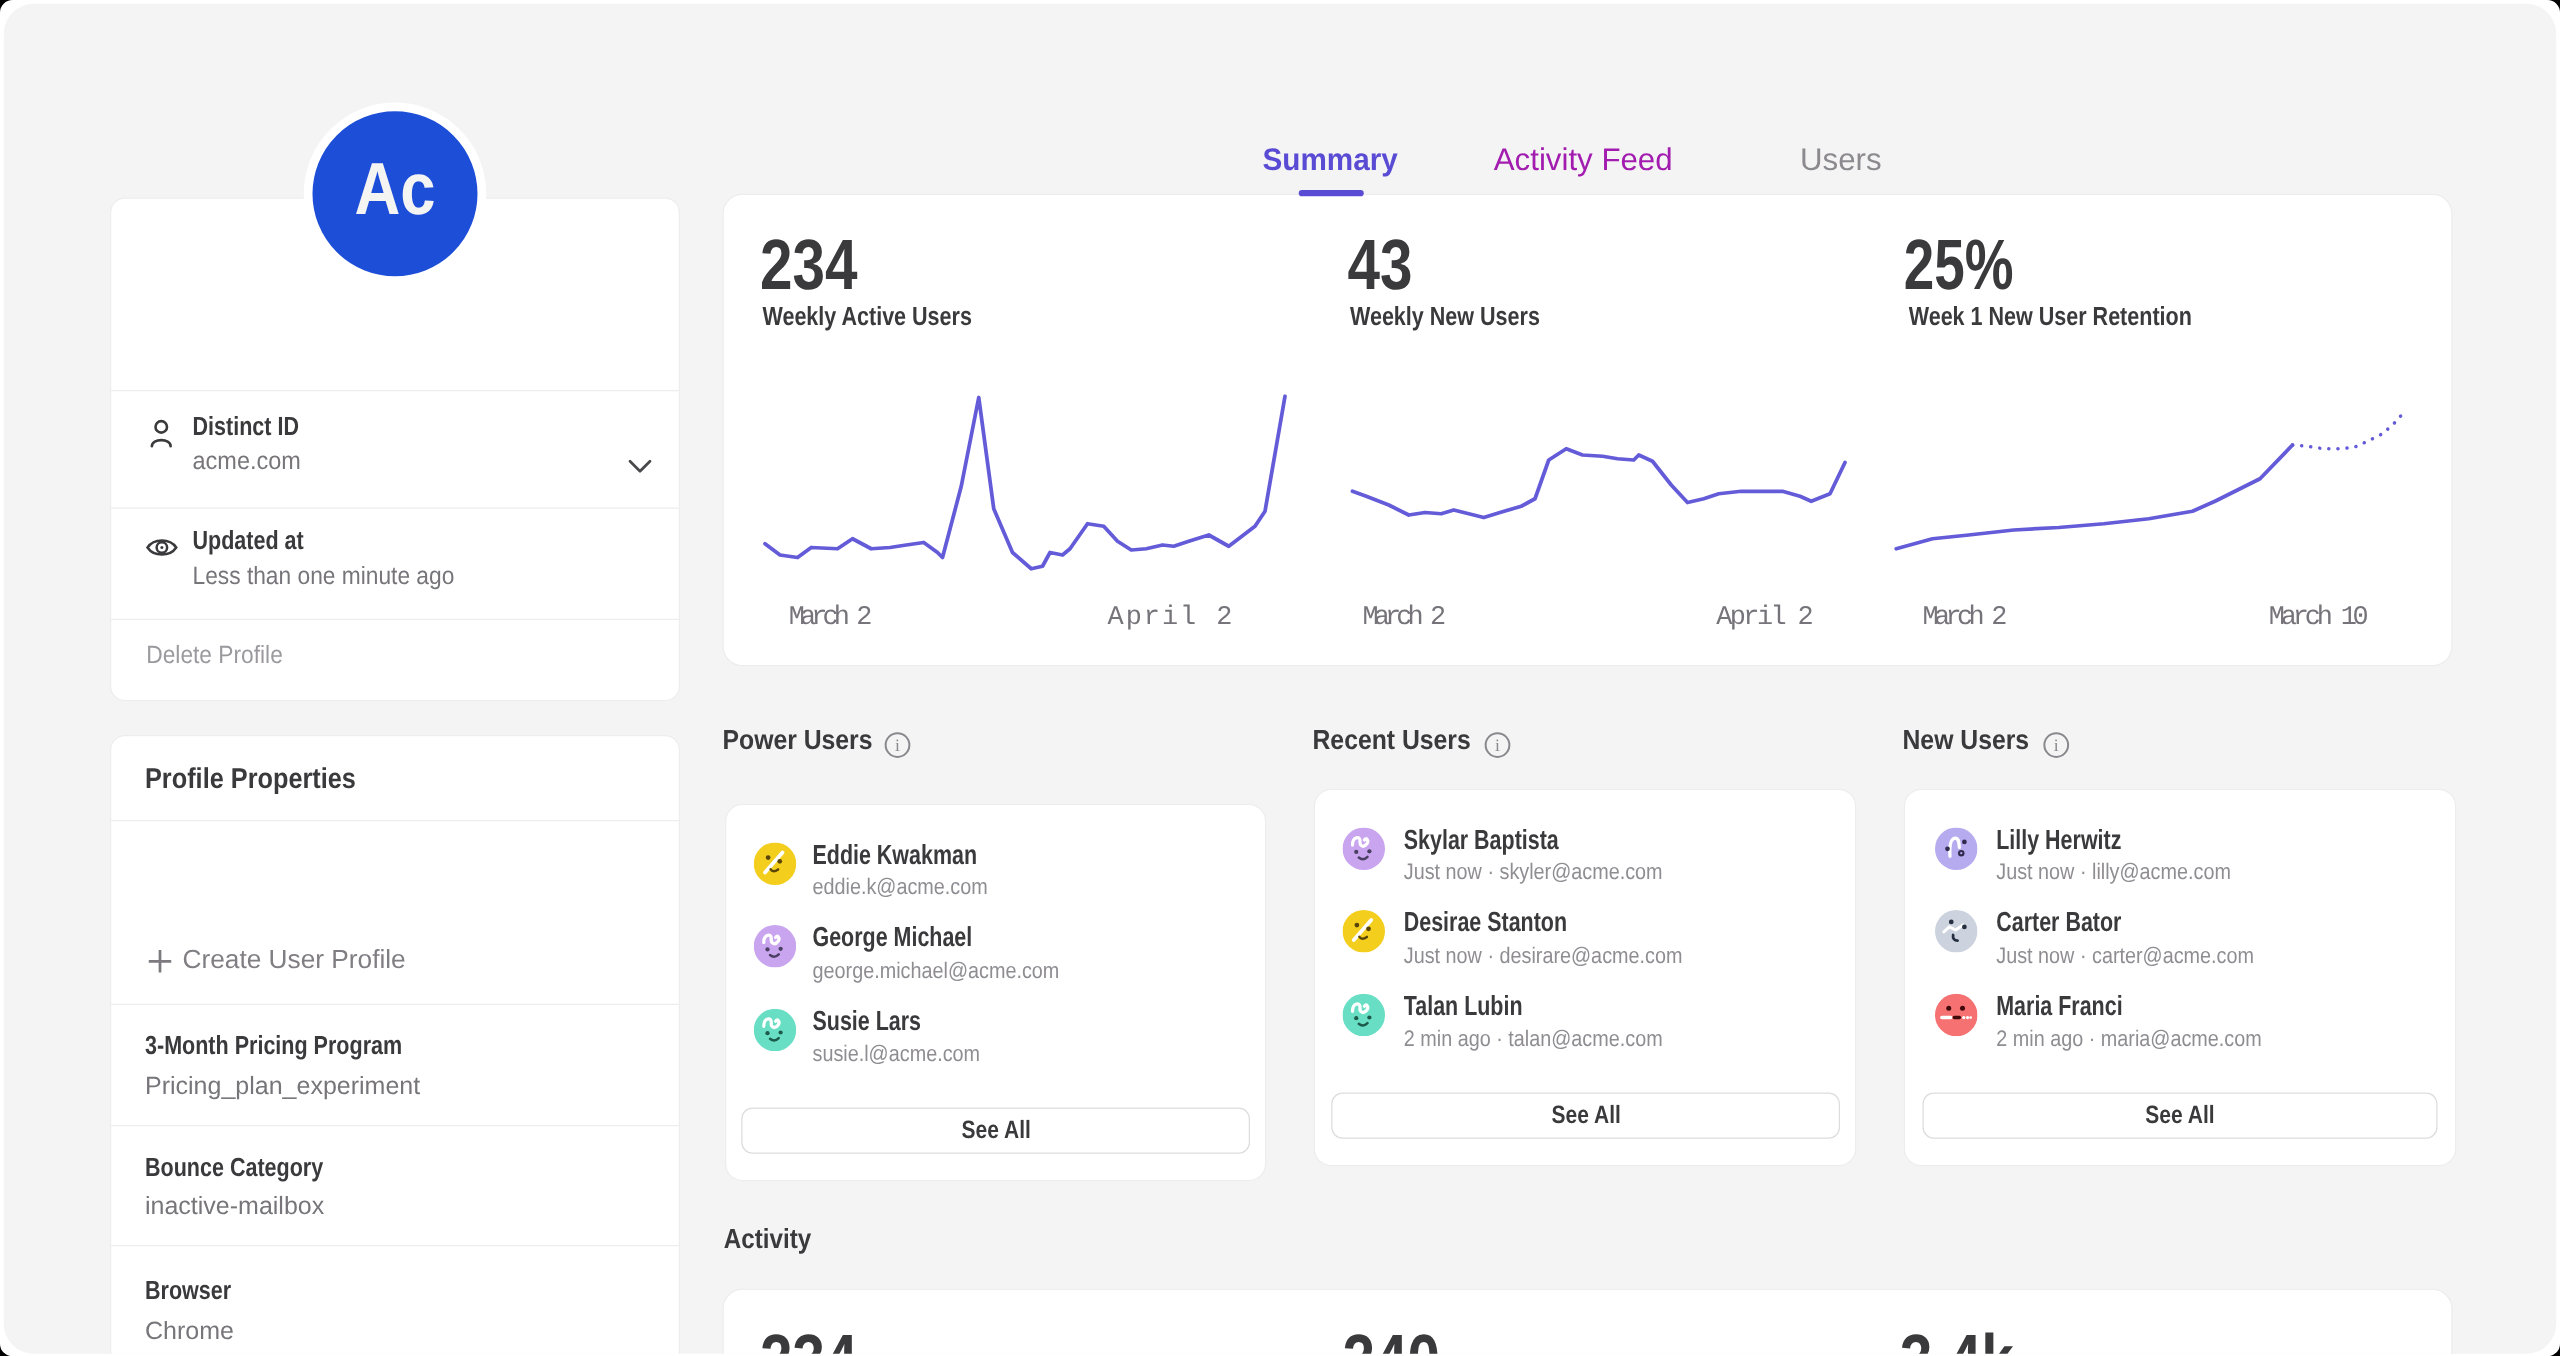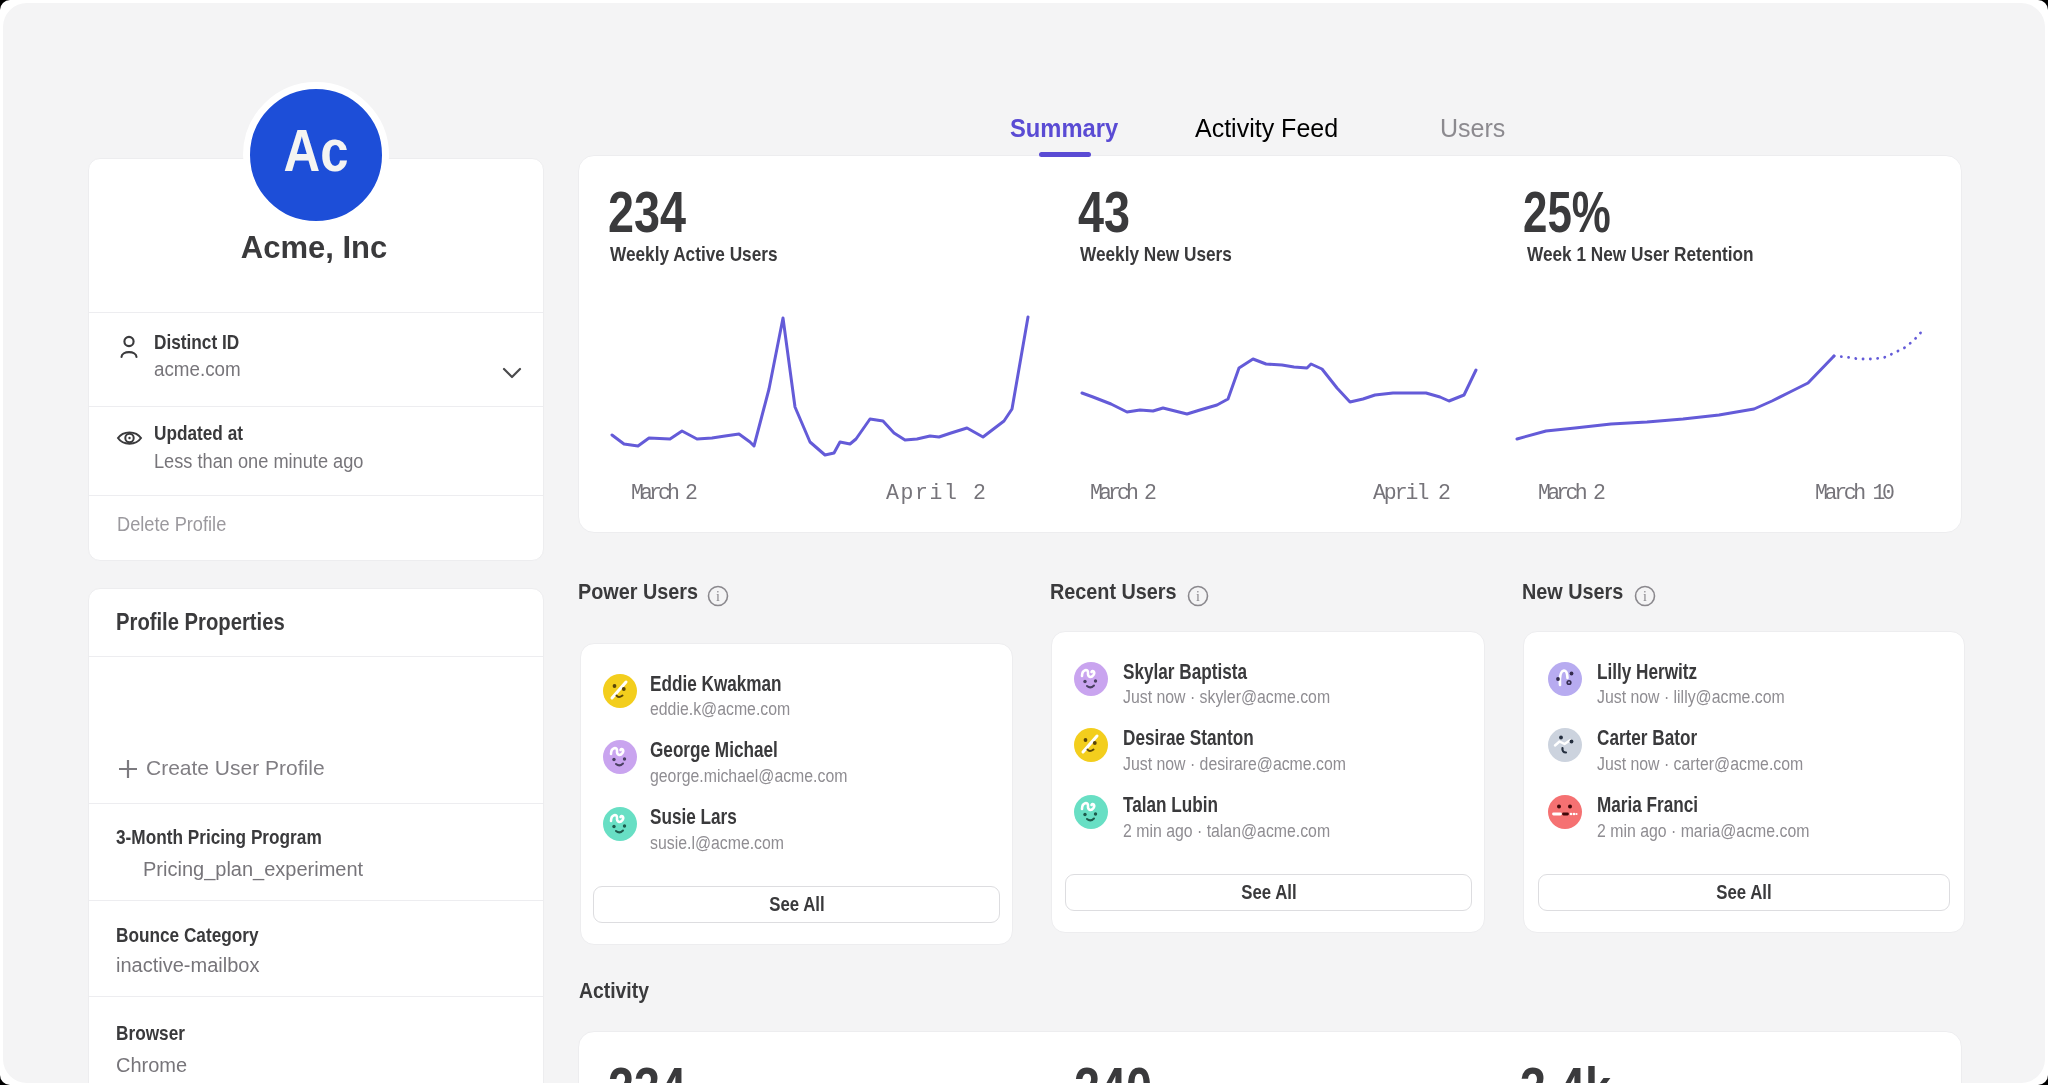--- a/index.html
+++ b/index.html
@@ -15,21 +15,20 @@
   .dark { color:#3a3a3c; }
   .gray { color:#77757a; }
   .divider { position:absolute; left:0; right:0; height:1px; background:#ededf0; }
 </style>
 </head>
 <body>
 <div class="frame">
 <div class="app">
 
   <div class="card" style="left:85px; top:155px; width:456px; height:403px; border-radius:12px;">
-    <div class="abs dark" style="left:0; right:4px; top:73px; text-align:center; font-size:31px; font-weight:bold;">Acme, Inc</div>
     <div class="divider" style="top:153px;"></div>
 
     <svg class="abs" style="left:28px; top:175px;" width="24" height="26" viewBox="0 0 24 26">
       <circle cx="12" cy="7.5" r="4.6" fill="none" stroke="#3a3a3c" stroke-width="2.1"></circle>
       <path d="M 4.5 23 C 4.5 16.5 19.5 16.5 19.5 23" fill="none" stroke="#3a3a3c" stroke-width="2.1" stroke-linecap="round"></path>
     </svg>
     <div class="abs dark cx" style="left:65px; top:172px; font-size:21px; font-weight:bold;">Distinct ID</div>
     <div class="abs gray" style="left:65px; top:200px; font-size:20px; transform:scaleX(0.94); transform-origin:0 50%;">acme.com</div>
     <svg class="abs" style="left:413px; top:208px;" width="20" height="12" viewBox="0 0 20 12">
       <path d="M 2 2 L 10 10 L 18 2" fill="none" stroke="#4a4a4c" stroke-width="2.2" stroke-linecap="round" stroke-linejoin="round"></path>
@@ -53,31 +52,31 @@
 
   <div class="card" style="left:85px; top:585px; width:456px; height:600px; border-radius:12px;">
     <div class="abs dark" style="left:27px; top:22px; font-size:23px; font-weight:bold; transform:scaleX(0.88); transform-origin:0 50%;">Profile Properties</div>
     <div class="divider" style="top:67px;"></div>
     <svg class="abs" style="left:29px; top:170px;" width="20" height="20" viewBox="0 0 20 20">
       <path d="M 10 1 L 10 19 M 1 10 L 19 10" stroke="#7c7a7f" stroke-width="2.2"></path>
     </svg>
     <div class="abs" style="left:57px; top:168px; font-size:21px; color:#807e83;text-align:right;">Create User Profile</div>
     <div class="divider" style="top:214px;"></div>
     <div class="abs dark cx" style="left:27px; top:237px; font-size:21px; font-weight:bold;">3-Month Pricing Program</div>
-    <div class="abs gray" style="left:27px; top:270px; font-size:20px;margin-left:27px;">Pricing_plan_experiment</div>
+    <div class="abs gray" style="left:27px; top:270px; font-size:20px;">Pricing_plan_experiment</div>
     <div class="divider" style="top:311px;"></div>
     <div class="abs dark cx" style="left:27px; top:335px; font-size:21px; font-weight:bold;">Bounce Category</div>
     <div class="abs gray" style="left:27px; top:366px; font-size:20px;text-align:right;">inactive-mailbox</div>
     <div class="divider" style="top:407px;"></div>
     <div class="abs dark cx" style="left:27px; top:433px; font-size:21px; font-weight:bold;">Browser</div>
     <div class="abs gray" style="left:27px; top:466px; font-size:20px;">Chrome</div>
   </div>
 
   <div class="abs" style="left:1007px; top:113px; font-size:25px; font-weight:bold; color:#5a4bd4; transform:scaleX(0.95); transform-origin:0 50%;">Summary</div>
-  <div class="abs" style="left:1192px; top:113px; font-size:25px; color:#000000;">Activity Feed</div>
+  <div class="abs" style="left:1192px; top:113px; font-size:25px; color:#a21caf;">Activity Feed</div>
   <div class="abs" style="left:1437px; top:113px; font-size:25px; color:#8c8a8f;">Users</div>
   <div class="abs" style="left:1036px; top:149px; width:52px; height:5px; border-radius:2.5px; background:#5a4bd4; z-index:5;"></div>
 
   <div class="card" style="left:575px; top:152px; width:1384px; height:378px; border-radius:16px;">
     <div class="abs dark cx" style="left:29px; top:28px; font-size:57px; font-weight:bold;">234</div>
     <div class="abs dark cx" style="left:31px; top:87px; font-size:21px; font-weight:bold;">Weekly Active Users</div>
     <div class="abs dark cx" style="left:499px; top:28px; font-size:57px; font-weight:bold;">43</div>
     <div class="abs dark cx" style="left:501px; top:87px; font-size:21px; font-weight:bold;">Weekly New Users</div>
     <div class="abs dark" style="left:944px; top:28px; font-size:57px; font-weight:bold; transform:scaleX(0.77); transform-origin:0 50%;">25%</div>
     <div class="abs dark cx" style="left:948px; top:87px; font-size:21px; font-weight:bold;">Week 1 New User Retention</div>

